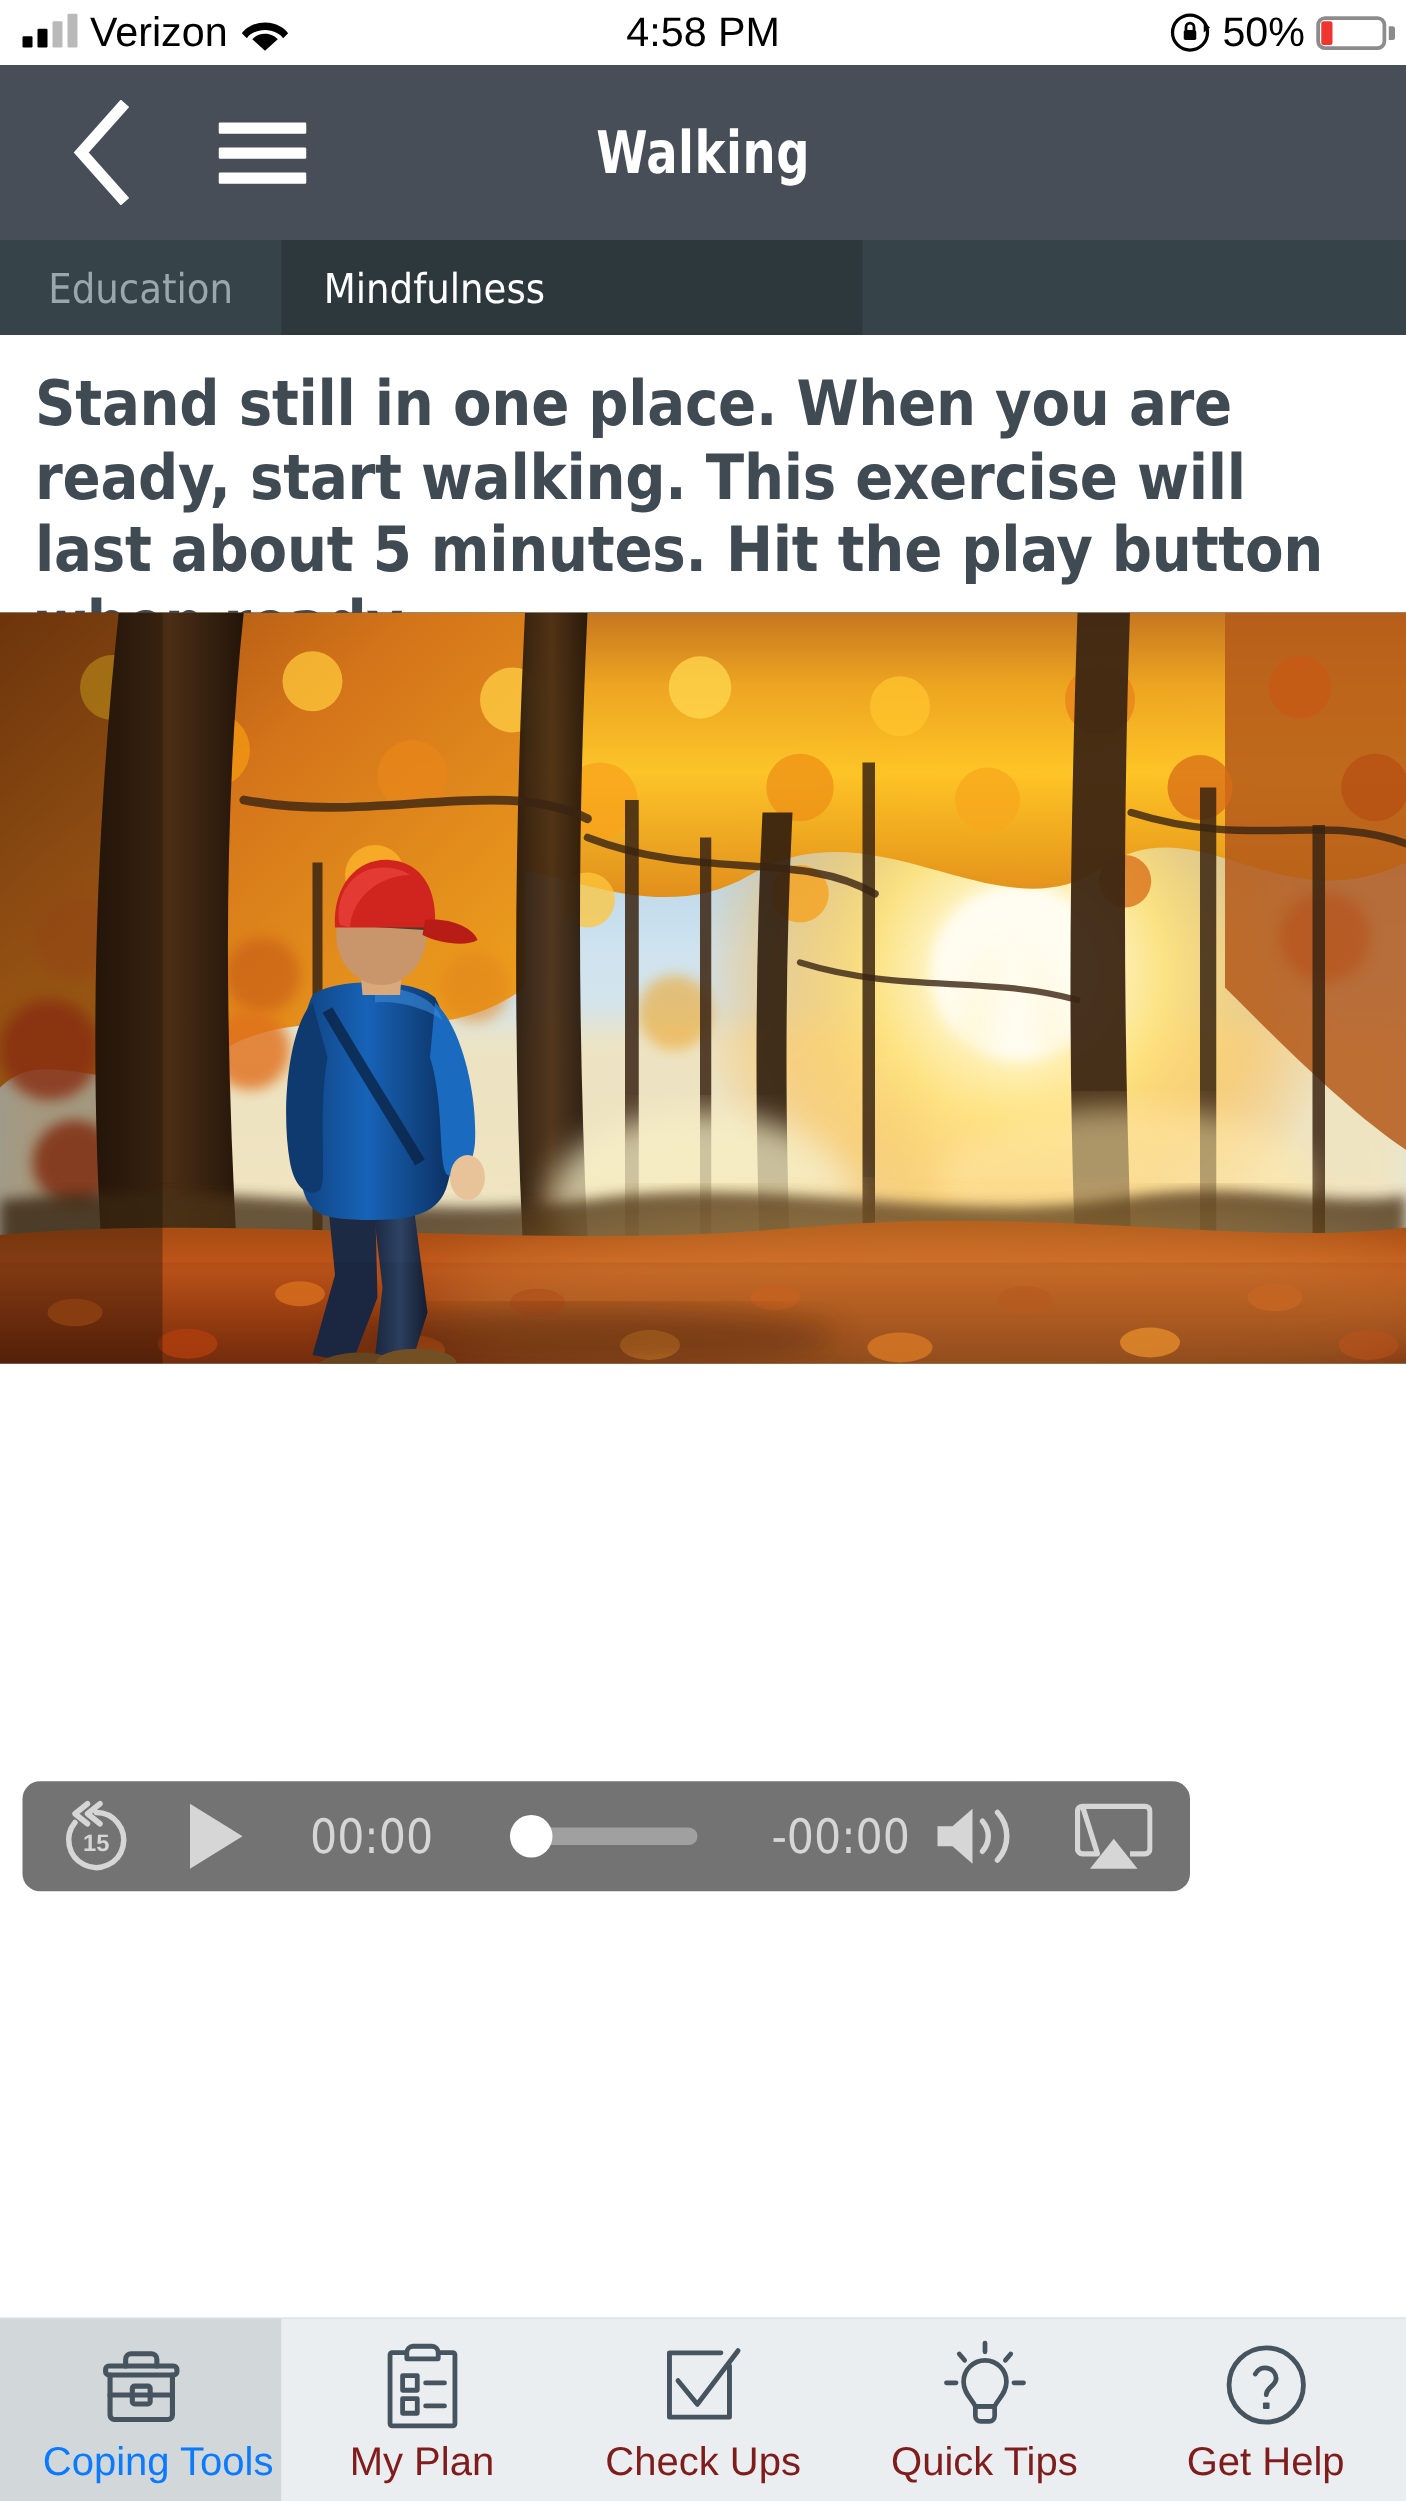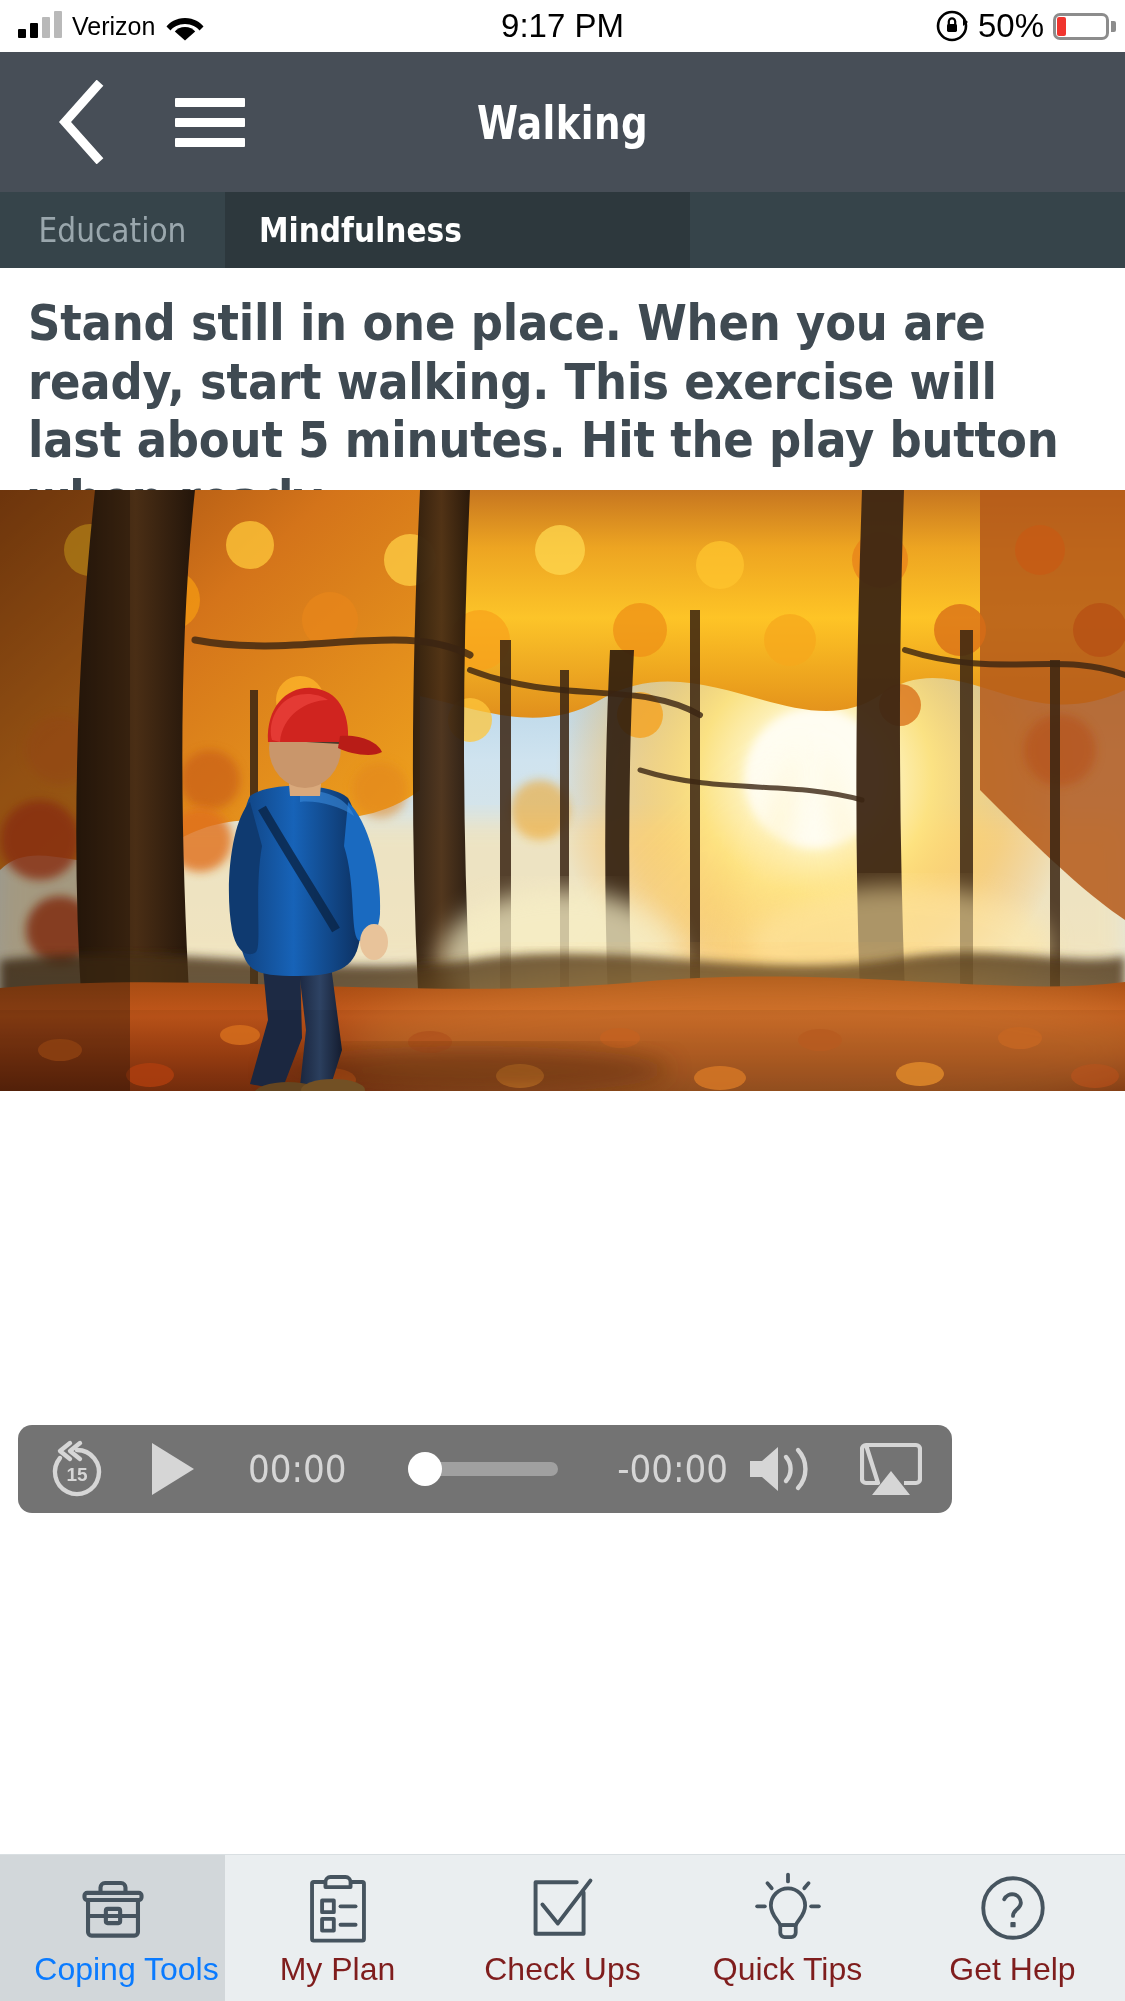--- a/index.html
+++ b/index.html
@@ -17,21 +17,21 @@
     background:#ffffff; color:#000;
     display:flex; align-items:center;
   }
   .sb-left { position:absolute; left:18px; display:flex; align-items:center; gap:10px; }
   .sb-bars { display:flex; align-items:flex-end; gap:4px; height:24px; }
   .sb-bars i { display:block; width:8px; border-radius:1px; background:#000; }
   .sb-bars i:nth-child(1){ height:9px; }
   .sb-bars i:nth-child(2){ height:15px; }
   .sb-bars i:nth-child(3){ height:21px; background:#b9b9b9; }
   .sb-bars i:nth-child(4){ height:27px; background:#b9b9b9; }
-  .sb-carrier { font-size:25px; letter-spacing:0px; }
+  .sb-carrier { font-size:33px; letter-spacing:0px; }
   .sb-time {
     position:absolute; left:0; width:1125px; text-align:center;
     font-size:33px; font-weight:400;
   }
   .sb-right { position:absolute; right:16px; display:flex; align-items:center; gap:9px; }
   .sb-pct { font-size:33px; }
   .batt { position:relative; width:56px; height:27px; }
   .batt-shell {
     position:absolute; inset:0; border:3px solid #000; border-radius:7px; opacity:.45;
   }
@@ -74,21 +74,21 @@
   .tab {
     height:76px; display:flex; align-items:center; justify-content:center;
     color:#9aa7ad; font-size:33px; cursor:pointer;
     font-family:"Liberation Sans Narrow","DejaVu Sans Condensed","Liberation Sans",sans-serif;
     transform:scaleX(1);
   }
   .tab.t1 { width:225px; }
   .tab.t2 { width:220px; }
   .tab.t3 { width:215px; }
   .tab.active {
-    width:465px; background:#2d383d; color:#ffffff; font-weight:700;
+    width:465px; background:#2d383d; color:#ffffff; font-weight:400;
     justify-content:flex-start; padding-left:34px;
   }
 
   
   .instruction {
     position:absolute; top:268px; left:0; width:1125px; height:222px;
     background:#fff; padding:26px 28px 0 28px;
   }
   .instruction p {
     color:#3f4a52; font-size:50px; line-height:1.17; font-weight:700;
@@ -156,21 +156,21 @@
           <i></i>
           <i></i>
           <i></i>
       </div>
       <span class="sb-carrier">Verizon</span>
       <svg width="40" height="30" viewBox="0 0 40 30">
         <path d="M20 7 C11 7 4.5 11.5 1.5 15.5 L5.5 19.5 C8 16 13.5 13 20 13 C26.5 13 32 16 34.5 19.5 L38.5 15.5 C35.5 11.5 29 7 20 7 Z" fill="#000"></path>
         <path d="M20 16 C15.5 16 11.8 18 9.8 20.4 L20 29.5 L30.2 20.4 C28.2 18 24.5 16 20 16 Z" fill="#000"></path>
       </svg>
     </div>
-    <div class="sb-time">9:17 PM</div>
+    <div class="sb-time">4:58 PM</div>
     <div class="sb-right">
       <svg width="34" height="34" viewBox="0 0 34 34">
         <circle cx="17" cy="17" r="14" fill="none" stroke="#000" stroke-width="2.6"></circle>
         <rect x="12" y="15" width="10" height="8" rx="1.4" fill="#000"></rect>
         <path d="M13.8 15 v-2.4 a3.2 3.2 0 0 1 6.4 0 V15" fill="none" stroke="#000" stroke-width="2.2"></path>
         <path d="M28 9 l5 4 -5 4 z" fill="#000"></path>
       </svg>
       <span class="sb-pct">50%</span>
       <span class="batt">
         <span class="batt-shell"></span>

